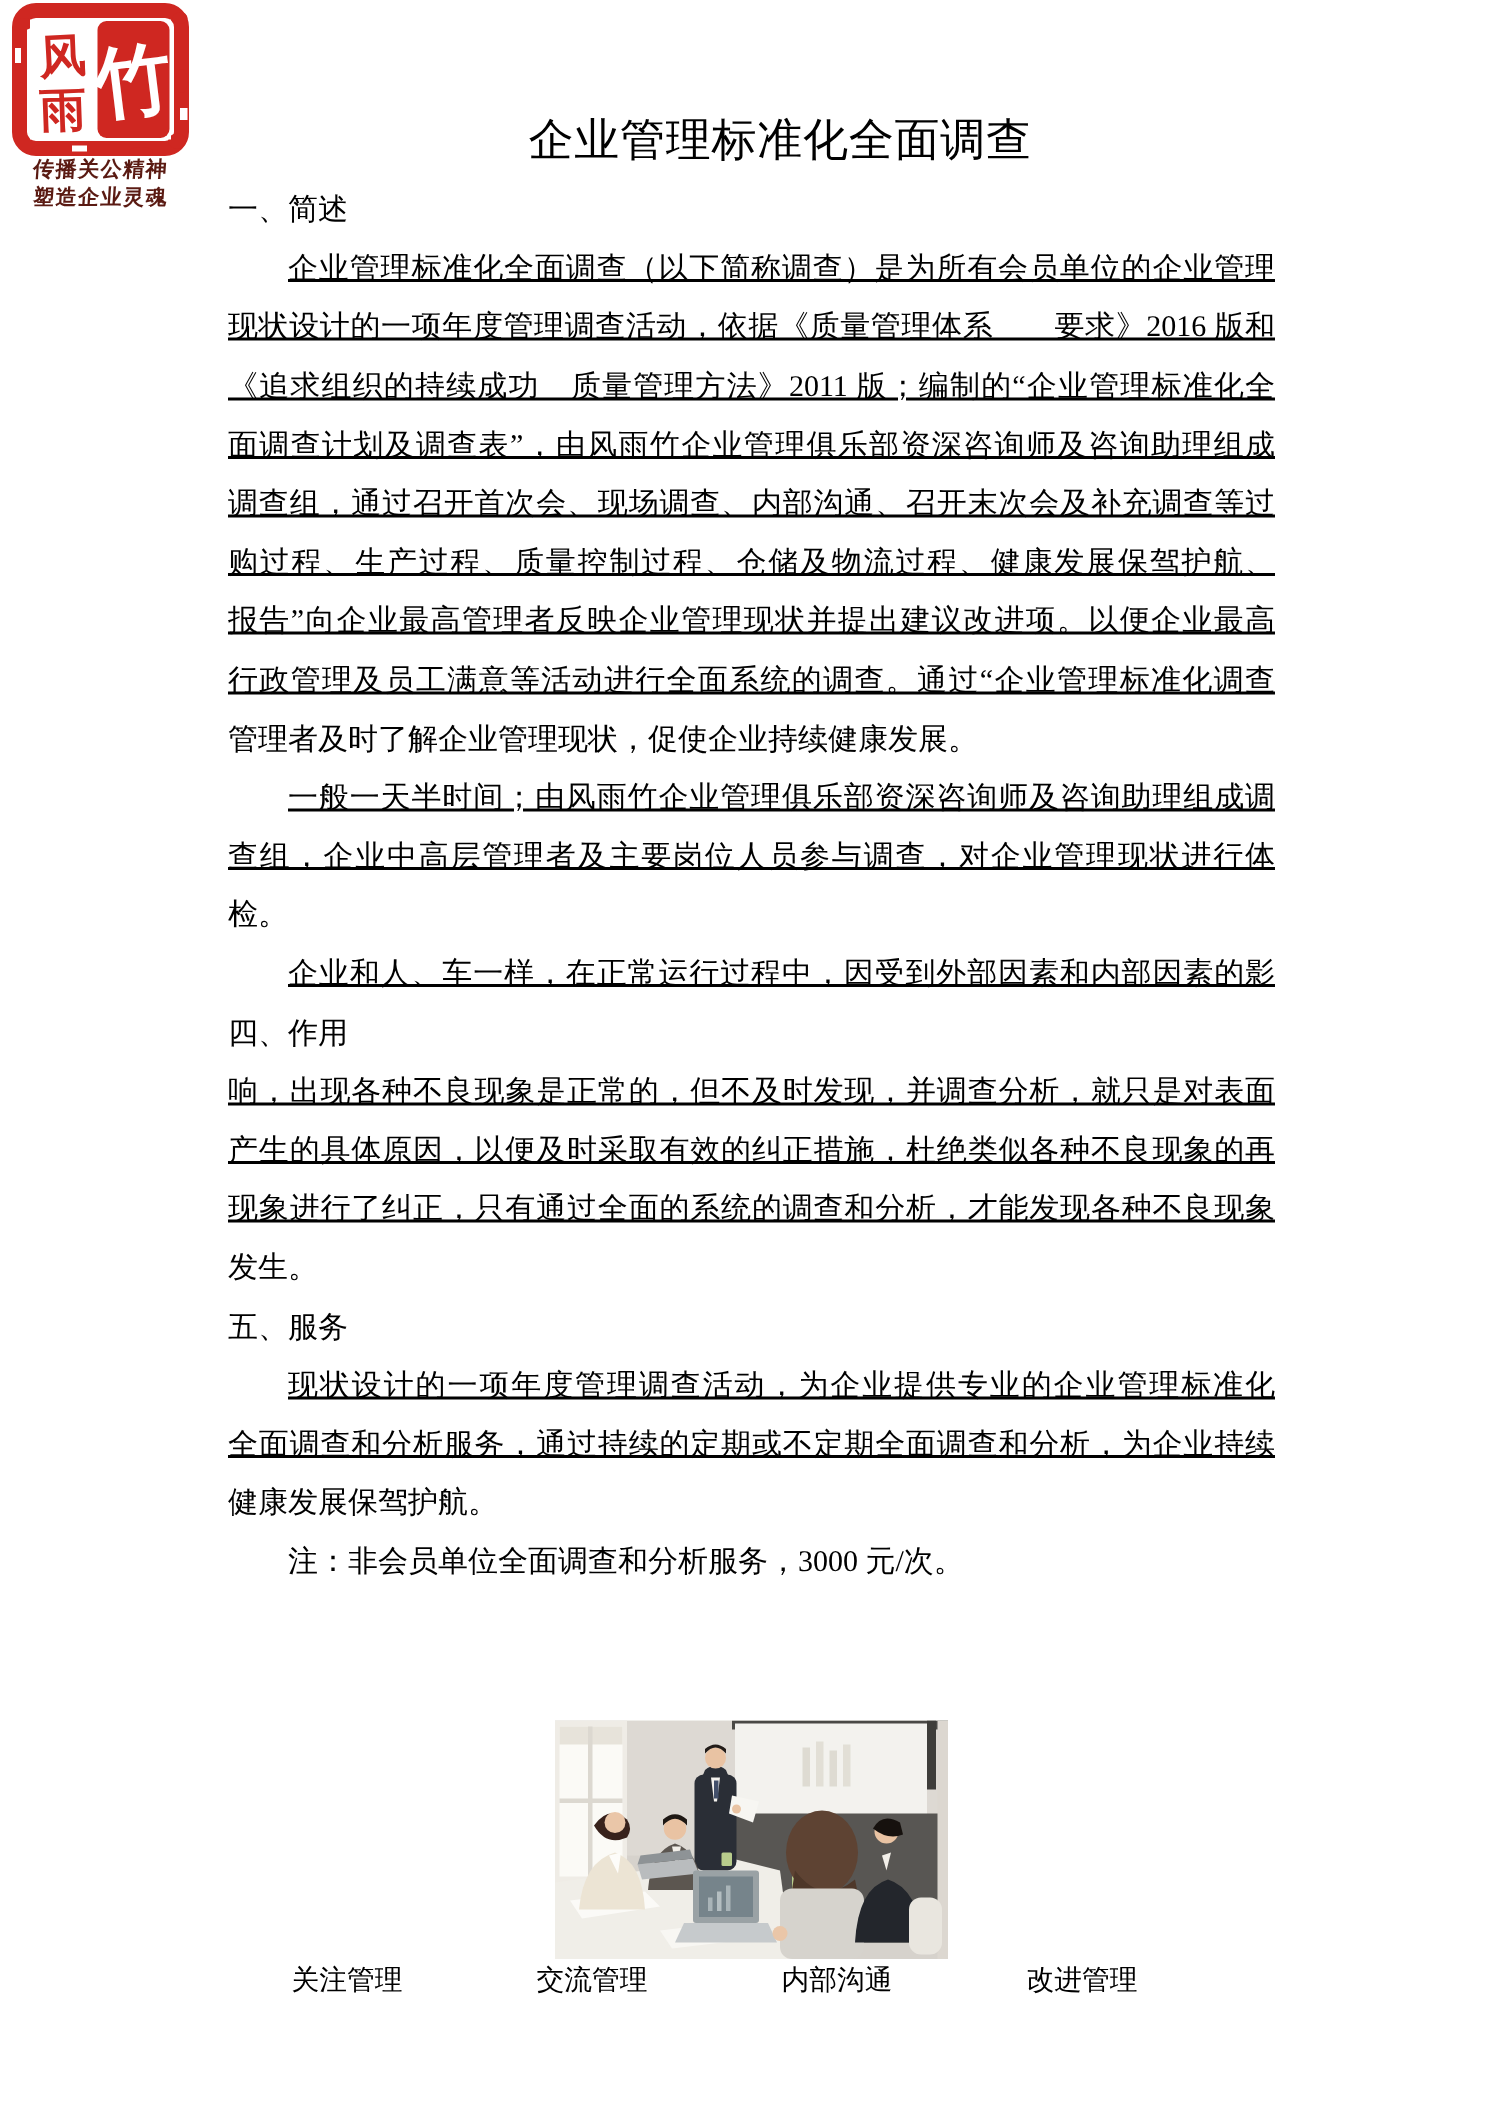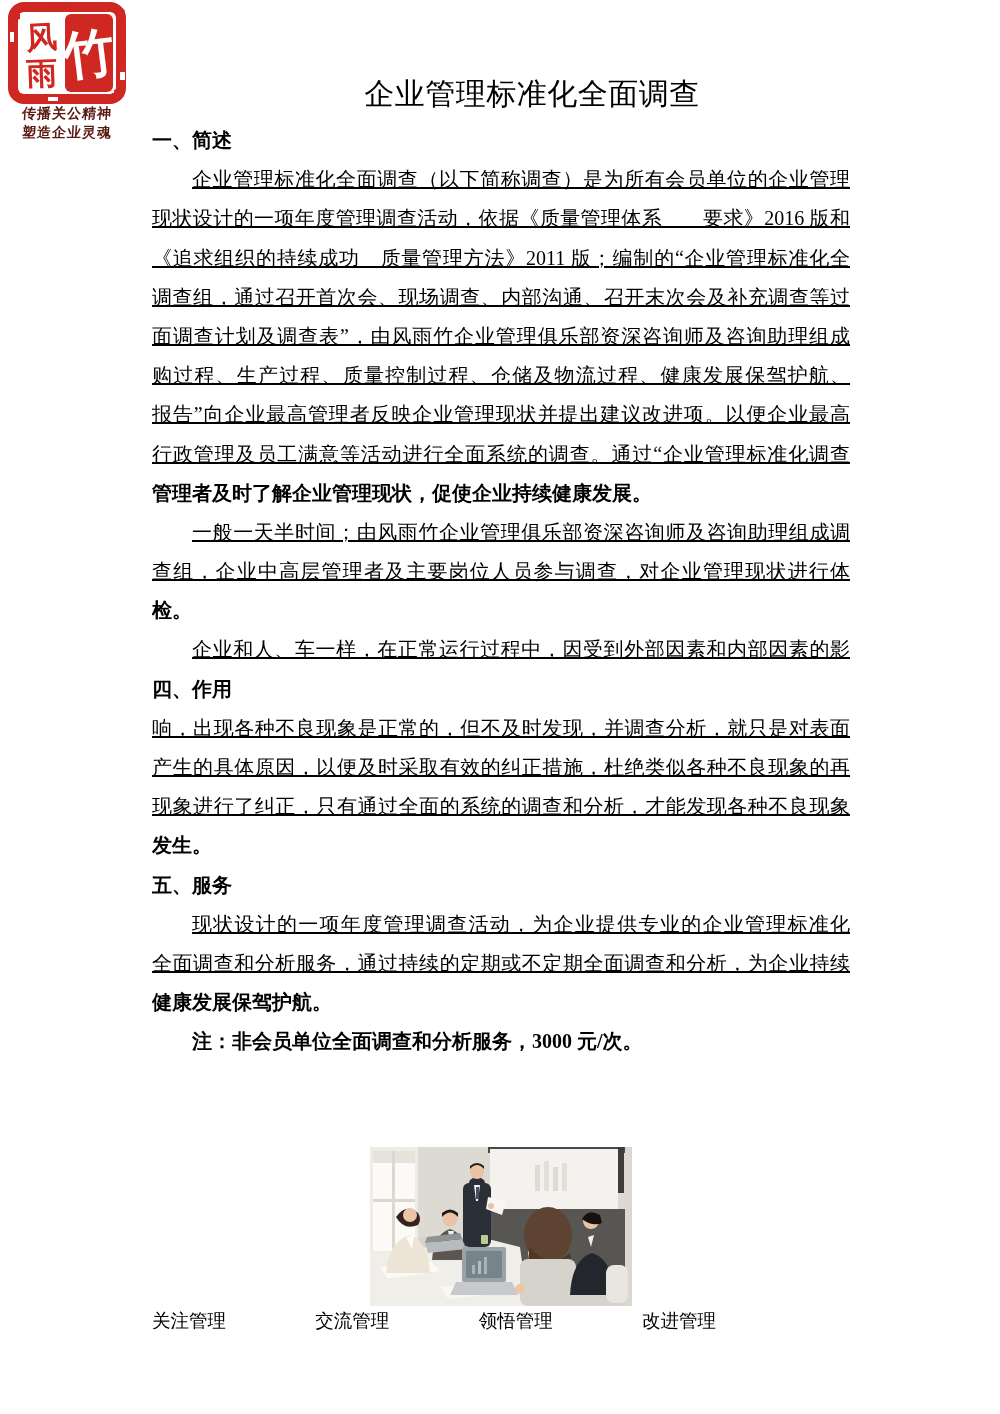--- a/index.html
+++ b/index.html
@@ -12,37 +12,37 @@
 
   
   .logo{position:absolute;left:8px;top:2px;width:124px;}
   .seal{display:block;}
   .tagline{width:118px;text-align:center;font-weight:bold;font-size:14px;
     line-height:16.5px;color:#5a1a12;letter-spacing:1px;margin-top:2px;
     transform:skewX(-4deg);}
 
   
   .content{position:absolute;left:152px;top:0;width:698px;}
-  .doc-title{position:absolute;top:76px;left:12px;width:100%;box-sizing:border-box;
+  .doc-title{position:absolute;top:76px;left:0;width:100%;box-sizing:border-box;
     padding-left:38px;text-align:center;font-size:30px;line-height:36px;
     letter-spacing:0.5px;}
   .lines{position:absolute;top:121px;left:0;width:698px;font-size:20px;}
   .ln{height:39.2px;line-height:39.2px;overflow:hidden;}
   .ln.full,.ln.first{text-align:justify;text-align-last:justify;text-decoration:underline;}
   .ln.first,.ln.note{text-indent:2em;}
-  .ln.heading,.ln.last,.ln.note{text-align:right;text-align-last:left;font-weight:bold;}
+  .ln.heading,.ln.last,.ln.note{text-align:right;text-align-last:left;}
 
   
   .photo{position:absolute;left:370px;top:1147px;width:262px;height:159px;}
   .photo svg{display:block;}
 
   
   .footer{position:absolute;left:152px;top:1308px;width:720px;font-size:18.5px;
     line-height:26px;white-space:nowrap;}
-  .footer .slogan{display:inline-block;width:158.7px;text-align:left;}
+  .footer .slogan{display:inline-block;width:158.7px;text-align:center;}
 </style>
 </head>
 <body>
 
 <div class="page">
 
   <div class="logo">
     <svg class="seal" width="118" height="102" viewBox="0 0 118 102">
 
       <rect x="5" y="5" width="108" height="92" rx="11" fill="none" stroke="#cf2721" stroke-width="10"></rect>
@@ -71,22 +71,22 @@
   </div>
 
   <div class="content">
     <div class="doc-title">企业管理标准化全面调查</div>
 
     <div class="lines">
       <div class="ln heading">一、简述</div>
       <div class="ln first">企业管理标准化全面调查（以下简称调查）是为所有会员单位的企业管理</div>
       <div class="ln full">现状设计的一项年度管理调查活动，依据《质量管理体系　　要求》2016 版和</div>
       <div class="ln full">《追求组织的持续成功　质量管理方法》2011 版；编制的“企业管理标准化全</div>
+      <div class="ln full">面调查计划及调查表”，由风雨竹企业管理俱乐部资深咨询师及咨询助理组成</div>
       <div class="ln full">调查组，通过召开首次会、现场调查、内部沟通、召开末次会及补充调查等过</div>
-      <div class="ln full">面调查计划及调查表”，由风雨竹企业管理俱乐部资深咨询师及咨询助理组成</div>
       <div class="ln full">购过程、生产过程、质量控制过程、仓储及物流过程、健康发展保驾护航、</div>
       <div class="ln full">报告”向企业最高管理者反映企业管理现状并提出建议改进项。以便企业最高</div>
       <div class="ln full">行政管理及员工满意等活动进行全面系统的调查。通过“企业管理标准化调查</div>
       <div class="ln last">管理者及时了解企业管理现状，促使企业持续健康发展。</div>
       <div class="ln first">一般一天半时间；由风雨竹企业管理俱乐部资深咨询师及咨询助理组成调</div>
       <div class="ln full">查组，企业中高层管理者及主要岗位人员参与调查，对企业管理现状进行体</div>
       <div class="ln last">检。</div>
       <div class="ln first">企业和人、车一样，在正常运行过程中，因受到外部因素和内部因素的影</div>
       <div class="ln heading">四、作用</div>
       <div class="ln full">响，出现各种不良现象是正常的，但不及时发现，并调查分析，就只是对表面</div>
@@ -171,17 +171,17 @@
       <path d="M200 148 q2 -36 22 -42 q20 6 24 42 z" fill="#23262c"></path>
       <polygon points="218,90 224,88 221,100" fill="#f2efe9"></polygon>
 
       <rect x="236" y="118" width="22" height="38" rx="8" fill="#e9e6df"></rect>
     </svg>
   </div>
 
   <div class="footer">
     <span class="slogan">关注管理</span>
     <span class="slogan">交流管理</span>
-    <span class="slogan">领悟管理</span>
+    <span class="slogan">内部沟通</span>
     <span class="slogan">改进管理</span>
   </div>
 
 </div>
 
 </body></html>

